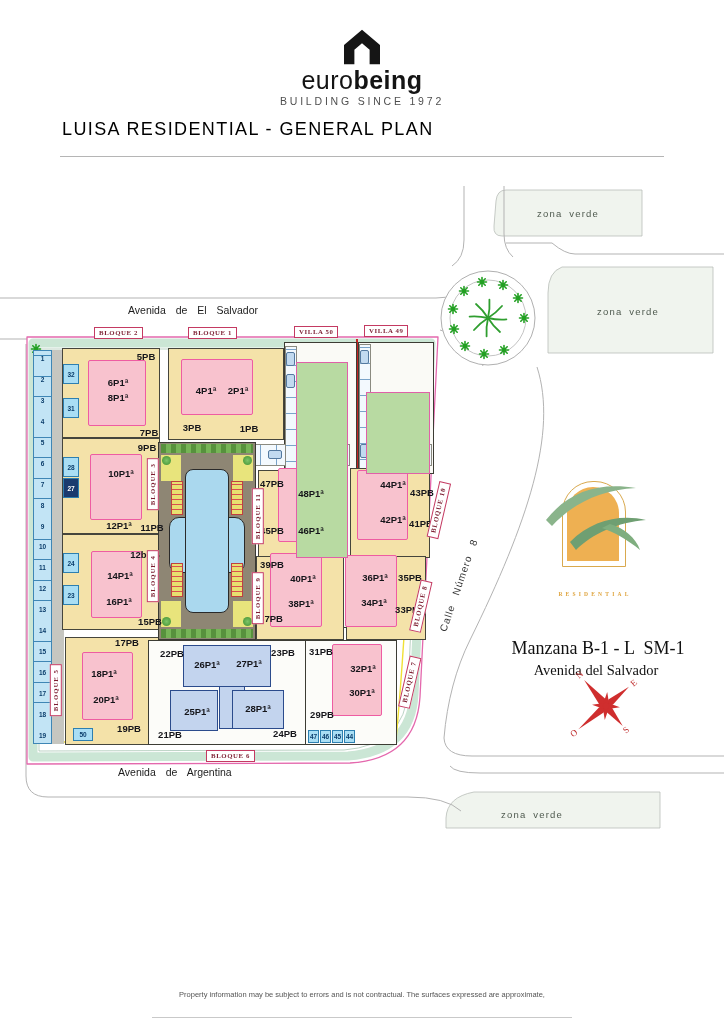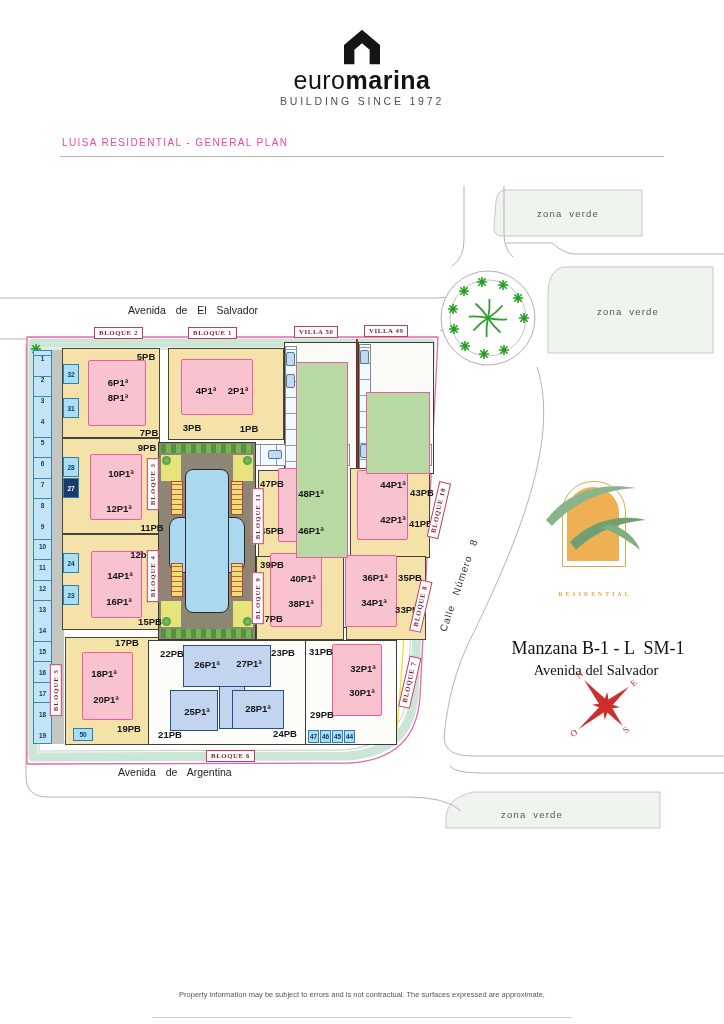--- a/index.html
+++ b/index.html
@@ -2,21 +2,21 @@
 <html><head>
 <meta charset="utf-8">
 <style>
   body{margin:0;background:#888}
   .page{position:relative;width:724px;height:1024px;background:#fff;font-family:"Liberation Sans",sans-serif;overflow:hidden;margin:0 auto}
   .abs{position:absolute}
   
   .brand{position:absolute;left:0;top:66px;width:724px;text-align:center;font-size:25px;color:#141414;letter-spacing:.5px}
   .brand b{font-weight:bold}
   .tagline{position:absolute;left:0;top:95px;width:724px;text-align:center;font-size:10.5px;color:#4f4f4f;letter-spacing:2.8px}
-  .ptitle{position:absolute;left:62px;top:137px;font-size:10px;letter-spacing:1.4px;color:#ec4899}
+  .ptitle{position:absolute;left:62px;top:119px;font-size:18px;letter-spacing:1.4px;color:#000000}
   .rule{position:absolute;background:#b5b5b5;height:1px}
   
   .ulabel{position:absolute;transform:translate(-50%,-50%);font-weight:bold;font-size:9.5px;color:#15151a;white-space:nowrap;z-index:5}
   .blabel{position:absolute;background:#fff;border:1px solid #c43a62;color:#7c1e31;font-family:"Liberation Serif",serif;font-weight:bold;font-size:6.8px;letter-spacing:.6px;padding:1.5px 4px;white-space:nowrap;z-index:6;line-height:1}
   .vert{writing-mode:vertical-rl;transform:rotate(180deg);padding:4px 1.5px;letter-spacing:1px}
   .tilt{transform:rotate(193deg)}
   .tanb{position:absolute;background:#f4e2a9;border:1.2px solid #45453c;z-index:1;box-sizing:border-box}
   .whitebk{position:absolute;background:#fcfcf9;border:1.2px solid #3c3c34;z-index:1;box-sizing:border-box}
   .pinkb{position:absolute;background:#f8c2ce;border:1.2px solid #ee5ca2;z-index:2;border-radius:2px;box-sizing:border-box}
   .blueb{position:absolute;background:#c3d4ee;border:1.2px solid #2b4b8c;z-index:2;box-sizing:border-box}
@@ -47,21 +47,21 @@
   .footer{position:absolute;left:0;width:724px;text-align:center;font-size:7.5px;color:#555;z-index:4}
 </style>
 </head>
 <body>
 
 <div class="page">
 
   <svg class="abs" style="left:344px;top:28px;z-index:4" width="36" height="38" viewBox="0 0 52 50">
     <path d="M26,0 L52,22 L52,50 L37,50 L37,29 L26,19.5 L15,29 L15,50 L0,50 L0,22 Z" fill="#151515"></path>
   </svg>
-  <div class="brand"><span>euro</span><b>marina</b></div>
+  <div class="brand"><span>euro</span><b>being</b></div>
   <div class="tagline">BUILDING SINCE 1972</div>
   <div class="ptitle">LUISA RESIDENTIAL - GENERAL PLAN</div>
   <div class="rule" style="left:60px;top:156px;width:604px"></div>
 
   <svg class="abs" style="left:0;top:0;z-index:0" width="724" height="1024" viewBox="0 0 724 1024">
     <defs>
       <g id="tree">
         <path d="M-4.5,0 H4.5 M0,-4.5 V4.5 M-3.2,-3.2 L3.2,3.2 M-3.2,3.2 L3.2,-3.2" stroke="#22a022" stroke-width="1.6" fill="none" stroke-linecap="round"></path>
       </g>
     </defs>
@@ -259,21 +259,21 @@
   <div class="blabel vert tilt" style="left:433px;top:482px">BLOQUE 10</div>
   <div class="blabel vert tilt" style="left:415px;top:580px">BLOQUE 8</div>
   <div class="blabel vert tilt" style="left:404px;top:656px">BLOQUE 7</div>
 
   <div class="ulabel" style="left:146px;top:356px">5PB</div>
   <div class="ulabel" style="left:118px;top:382px">6P1ª</div>
   <div class="ulabel" style="left:118px;top:397px">8P1ª</div>
   <div class="ulabel" style="left:149px;top:432px">7PB</div>
   <div class="ulabel" style="left:147px;top:447px">9PB</div>
   <div class="ulabel" style="left:121px;top:473px">10P1ª</div>
-  <div class="ulabel" style="left:119px;top:508px">12P1ª</div>
+  <div class="ulabel" style="left:119px;top:525px">12P1ª</div>
   <div class="ulabel" style="left:152px;top:527px">11PB</div>
   <div class="ulabel" style="left:145px;top:554px">12bPB</div>
   <div class="ulabel" style="left:120px;top:575px">14P1ª</div>
   <div class="ulabel" style="left:119px;top:601px">16P1ª</div>
   <div class="ulabel" style="left:150px;top:621px">15PB</div>
   <div class="ulabel" style="left:127px;top:642px">17PB</div>
   <div class="ulabel" style="left:104px;top:673px">18P1ª</div>
   <div class="ulabel" style="left:106px;top:699px">20P1ª</div>
   <div class="ulabel" style="left:129px;top:728px">19PB</div>
   <div class="ulabel" style="left:206px;top:390px">4P1ª</div>

